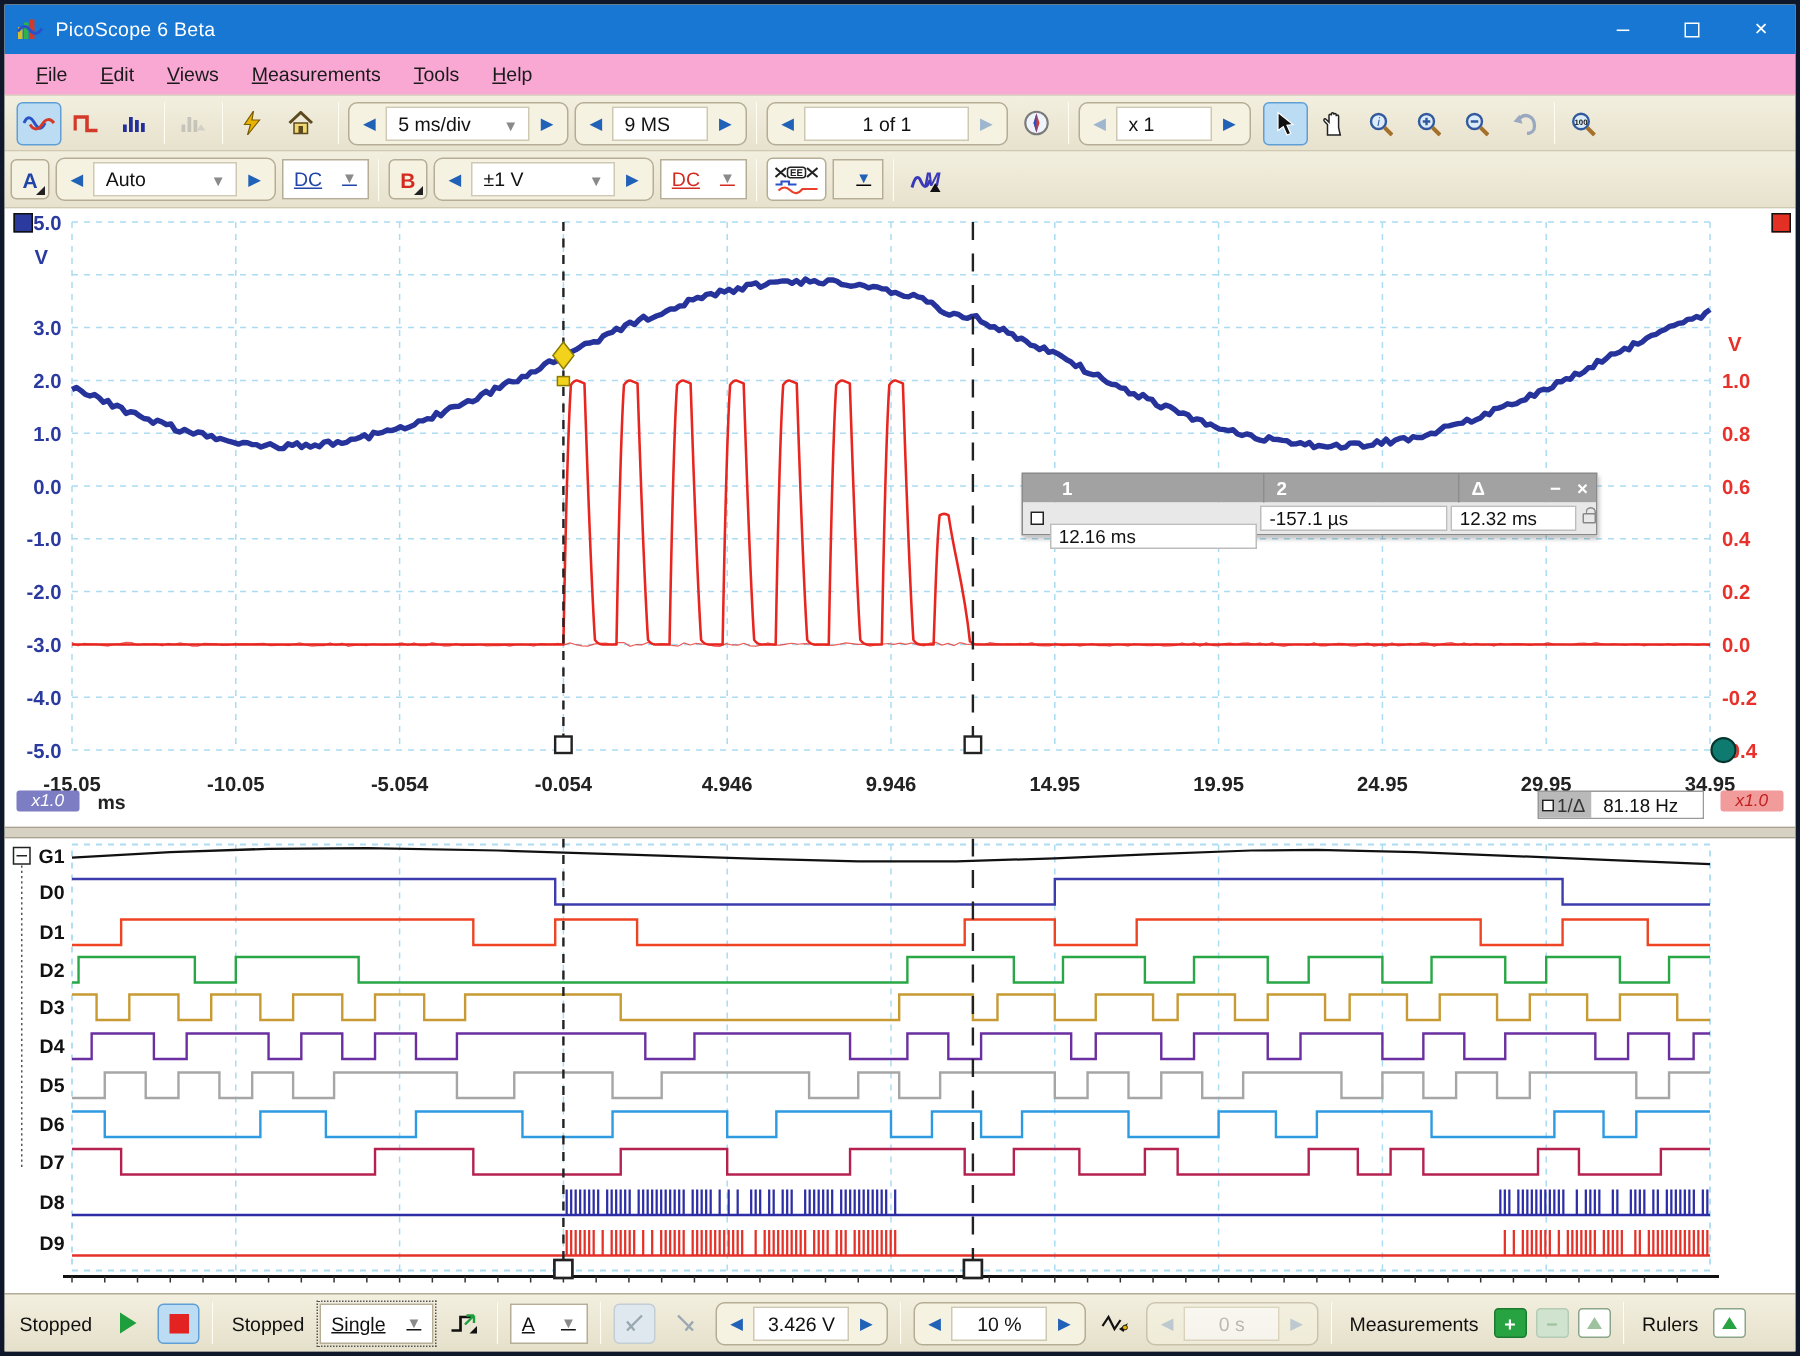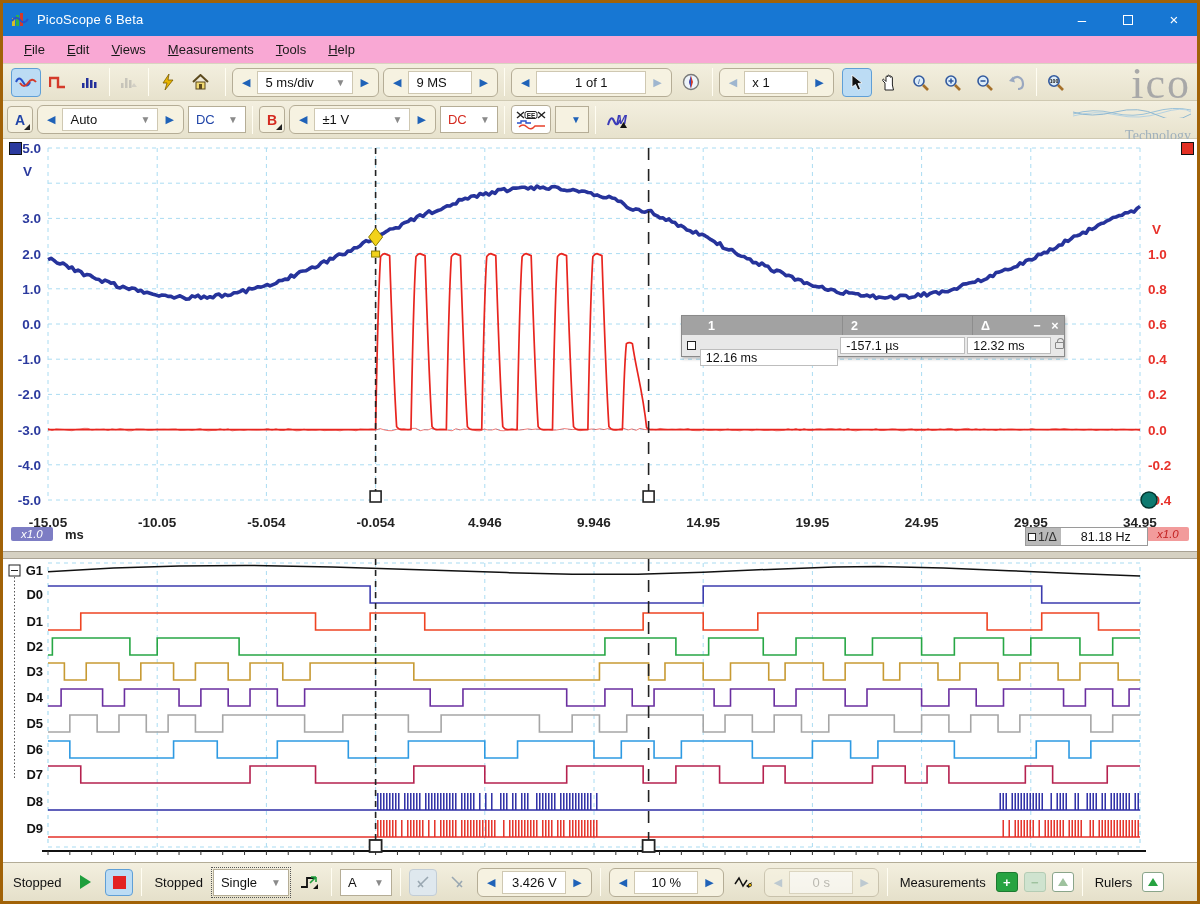--- a/index.html
+++ b/index.html
@@ -1,19 +1,19 @@
 <!DOCTYPE html>
 <html><head>
 <meta charset="utf-8">
 <style>
   html,body{margin:0;padding:0;background:#444;}
   *{box-sizing:border-box;}
   .window{
     width:1200px;height:904px;position:relative;
-    border:3px solid #a16207;background:#ece8d5;
+    border:3px solid #0f172a;background:#ece8d5;
     font-family:"Liberation Sans", sans-serif;overflow:hidden;
   }
   
   .titlebar{height:33px;background:#1777d3;display:flex;align-items:center;color:#fff;}
   .titlebar .app-icon{margin:0 8px 0 8px;display:flex;}
   .titlebar .title{font-size:13px;letter-spacing:.2px;}
   .titlebar .win-controls{margin-left:auto;display:flex;height:100%;}
   .win-btn{width:46px;height:100%;display:flex;align-items:center;justify-content:center;color:#fff;font-size:15px;cursor:default;}
   .win-btn .maxbox{width:10px;height:10px;border:1.5px solid #fff;display:block;}
   
@@ -24,24 +24,24 @@
   .toolbar{height:37px;background:linear-gradient(#f3efdf,#e7e2cd);display:flex;align-items:center;padding:0 4px;gap:4px;border-bottom:1px solid #cfc9b2;position:relative;}
   .toolbar2{height:38px;}
   .tgroup{display:flex;align-items:center;gap:2px;padding:0 4px;height:33px;}
   .tsep{width:1px;height:28px;background:#c6bfa6;border-right:1px solid #fffdf2;margin:0 2px;}
   .tool-btn{width:30px;height:29px;border:1px solid transparent;border-radius:4px;display:flex;align-items:center;justify-content:center;cursor:default;}
   .tool-btn.selected{background:#bcdcf4;border:1px solid #5f9fd6;}
   .tool-btn.disabled{opacity:.45;}
   .spin{display:flex;align-items:center;background:#f6f2e1;border:1px solid #b5ad96;border-radius:6px;padding:2px;height:29px;}
   .spin .arr{color:#1f62b8;font-size:11px;padding:0 7px;cursor:default;}
   .spin .arr.dis{color:#9fb6cf;}
-  .spin .field{background:#fff;border:1px solid #cfc8b2;font-size:13px;color:#111;display:flex;align-items:center;justify-content:space-between;padding:3px 7px;min-width:96px;height:23px;}
+  .spin .field{background:#fff;border:1px solid #cfc8b2;font-size:13px;color:#111;display:flex;align-items:flex-end;justify-content:space-between;padding:3px 7px;min-width:96px;height:23px;}
   .spin .field.narrow{min-width:64px;}
   .spin .field .caret{color:#8a8a8a;font-size:10px;margin-left:8px;}
-  .dd{background:#fff;border:1px solid #b5ad96;font-size:13px;display:flex;align-items:center;justify-content:space-between;padding:3px 7px;height:27px;min-width:58px;}
+  .dd{background:#fff;border:1px solid #b5ad96;font-size:13px;display:flex;align-items:center;justify-content:space-between;padding:3px 7px;height:27px;min-width:58px;text-decoration:underline;}
   .dd .caret{color:#8a8a8a;font-size:10px;margin-left:8px;}
   .chan-btn{position:relative;width:26px;height:27px;background:#f6f2e1;border:1px solid #b5ad96;border-radius:4px;font-size:14px;font-weight:bold;display:flex;align-items:center;justify-content:center;cursor:default;}
   .chan-btn::after{content:"";position:absolute;right:2px;bottom:2px;border-left:6px solid transparent;border-bottom:6px solid #222;}
   .blue-t{color:#2145a8;} .red-t{color:#d42a20;}
   
   .pico-logo{position:absolute;right:6px;top:-37px;width:120px;height:74px;pointer-events:none;text-align:right;z-index:0;}
   .pico-logo .ico{font-family:"Liberation Serif",serif;font-size:44px;color:#a8a8a8;letter-spacing:2px;line-height:40px;}
   .pico-logo .tech{font-family:"Liberation Serif",serif;font-size:14px;color:#9fb0bc;margin-top:6px;}
   
   .scope-area{position:relative;height:412px;background:#fff;}
@@ -58,21 +58,21 @@
   .meas-body{display:flex;background:#e8e8e8;height:21px;align-items:center;}
   .meas-handle{width:9px;height:9px;border:1.5px solid #222;background:#fff;margin:0 4px 0 5px;}
   .meas-cell{background:#fff;border:1px solid #bdbdbd;height:17px;display:flex;align-items:center;padding-left:5px;color:#111;}
   .mc1{width:142px;margin-top:24px;} .mc2{width:128px;margin-left:2px;} .mc3{width:86px;margin-left:2px;}
   .lock{width:9px;height:7px;border:1.5px solid #888;border-radius:1px;margin-left:4px;position:relative;}
   .lock::before{content:"";position:absolute;left:1px;top:-5px;width:5px;height:4px;border:1.5px solid #888;border-bottom:none;border-radius:4px 4px 0 0;}
   .badge{font-size:11.5px;font-style:italic;padding:1px 10px;border-radius:2px;}
   .badge-blue{background:#7d7dc4;color:#fff;}
   .badge-red{background:#f29b9b;color:#c21f1f;}
   .unit-ms{font-size:13px;font-weight:bold;color:#222;}
-  .freq-box{left:1022px;top:388px;display:flex;align-items:center;height:19px;border:1px solid #9a9a9a;font-size:12.5px;gap:12px;}
+  .freq-box{left:1022px;top:388px;display:flex;align-items:center;height:19px;border:1px solid #9a9a9a;font-size:12.5px;}
   .freq-label{background:#b9b9b9;color:#333;display:flex;align-items:center;height:100%;padding:0 4px 0 2px;}
   .freq-sq{width:8px;height:8px;border:1.5px solid #222;background:#fff;margin-right:2px;}
   .freq-val{background:#fff;height:100%;display:flex;align-items:center;padding:0 8px;min-width:74px;color:#111;}
   
   .hsplit{height:8px;background:#d6d1c2;border-top:1px solid #a9a293;border-bottom:1px solid #a9a293;}
   .digital-area{position:relative;height:303px;background:#fff;}
   
   .statusbar{height:39px;background:linear-gradient(#f3efdf,#e5e0ca);border-top:1px solid #b3ac97;display:flex;align-items:center;padding:0 6px;gap:6px;font-size:13px;color:#111;}
   .sb-label{padding:0 4px;}
   .sb-btn{width:28px;height:27px;border:1px solid transparent;border-radius:4px;display:flex;align-items:center;justify-content:center;}
@@ -246,29 +246,20 @@
         <svg width="17" height="17" viewBox="0 0 17 17">
           <circle cx="7" cy="7" r="5.2" fill="#dcecf8" stroke="#335a9e" stroke-width="1.6"></circle>
           <line x1="11" y1="11" x2="16" y2="16" stroke="#a5702a" stroke-width="2.6"></line>
           <text x="7" y="9.2" font-size="5.2" text-anchor="middle" fill="#111" font-weight="bold">100</text>
         </svg>
       </div>
     </div>
   </div>
 
   <div class="toolbar toolbar2">
-    <div class="pico-logo">
-      <div class="ico">ico</div>
-      <svg width="118" height="12" viewBox="0 0 118 12">
-        <path d="M0,8 Q20,2 40,7 T80,6 T118,4" stroke="#9cc2d8" fill="none"></path>
-        <path d="M0,10 Q22,4 44,9 T88,7 T118,6" stroke="#b5d2e2" fill="none"></path>
-        <path d="M0,6 Q18,12 42,6 T84,9 T118,8" stroke="#8fb8d2" fill="none"></path>
-      </svg>
-      <div class="tech">Technology</div>
-    </div>
     <div class="chan-btn blue-t">A</div>
     <div class="spin">
       <span class="arr">◀</span>
       <span class="field blue-t">
         <span>Auto</span>
           <span class="caret">▼</span>
       </span>
       <span class="arr">▶</span>
     </div>
     <div class="dd blue-t">

